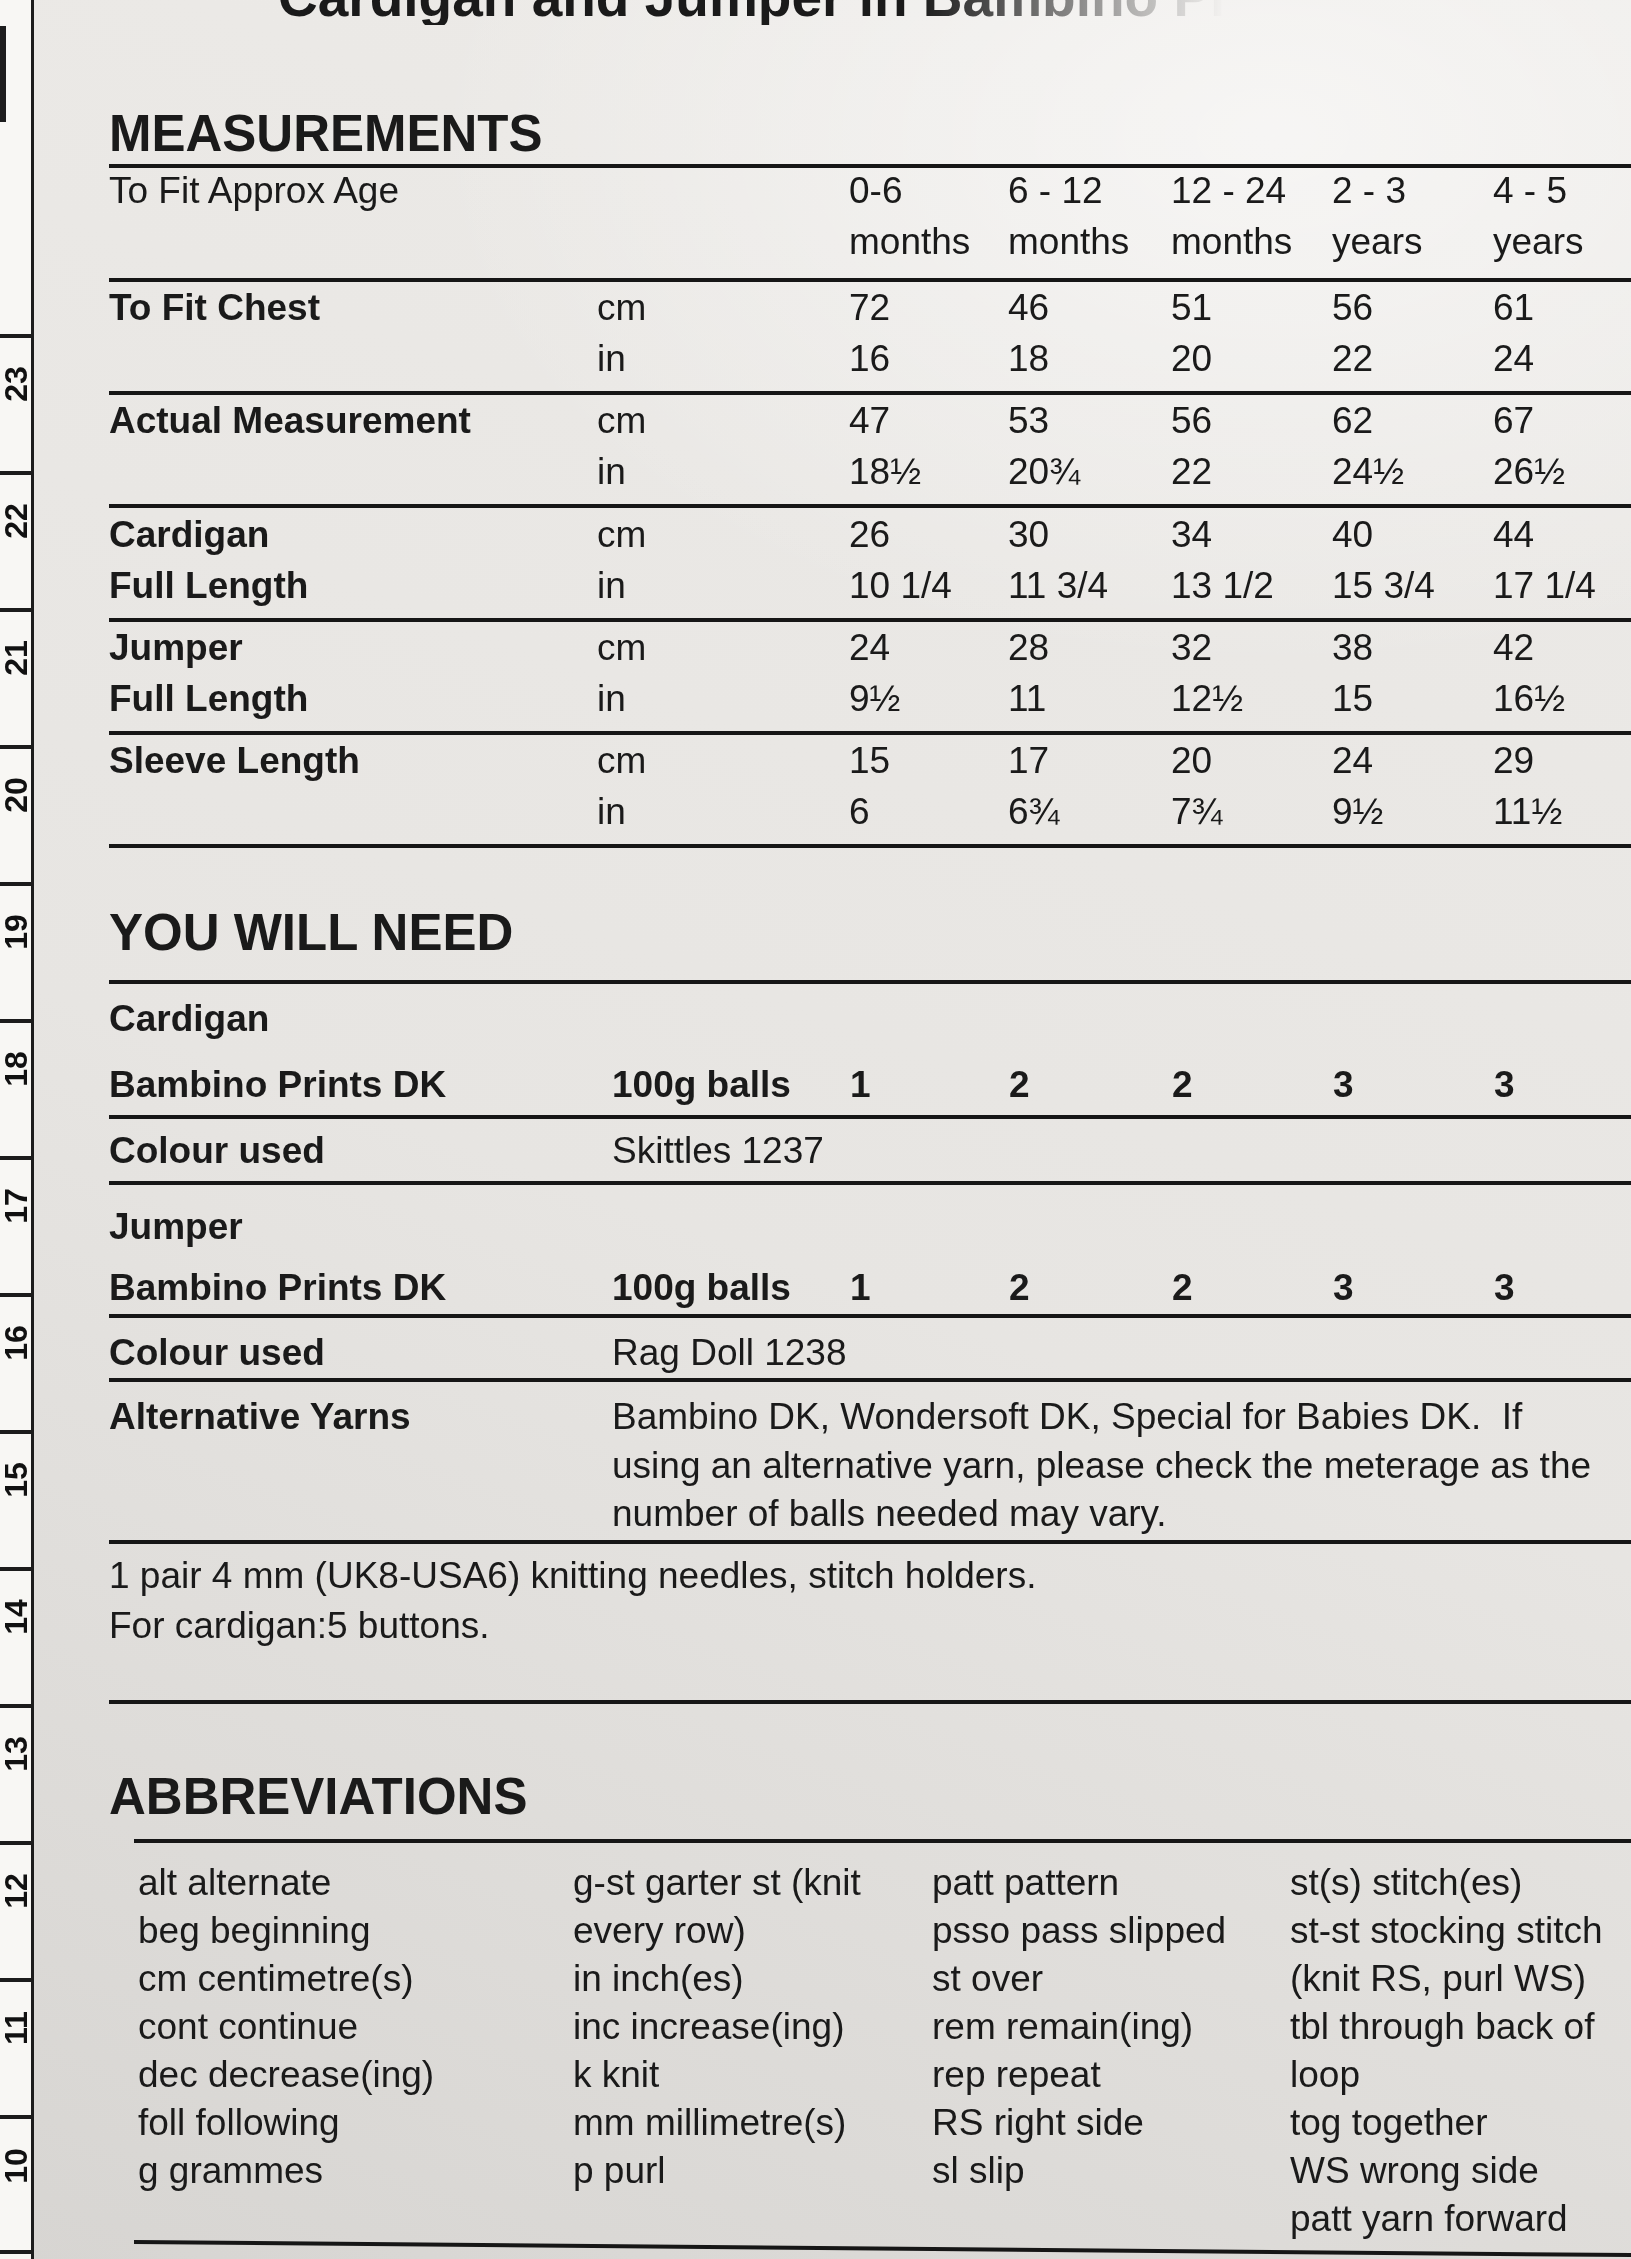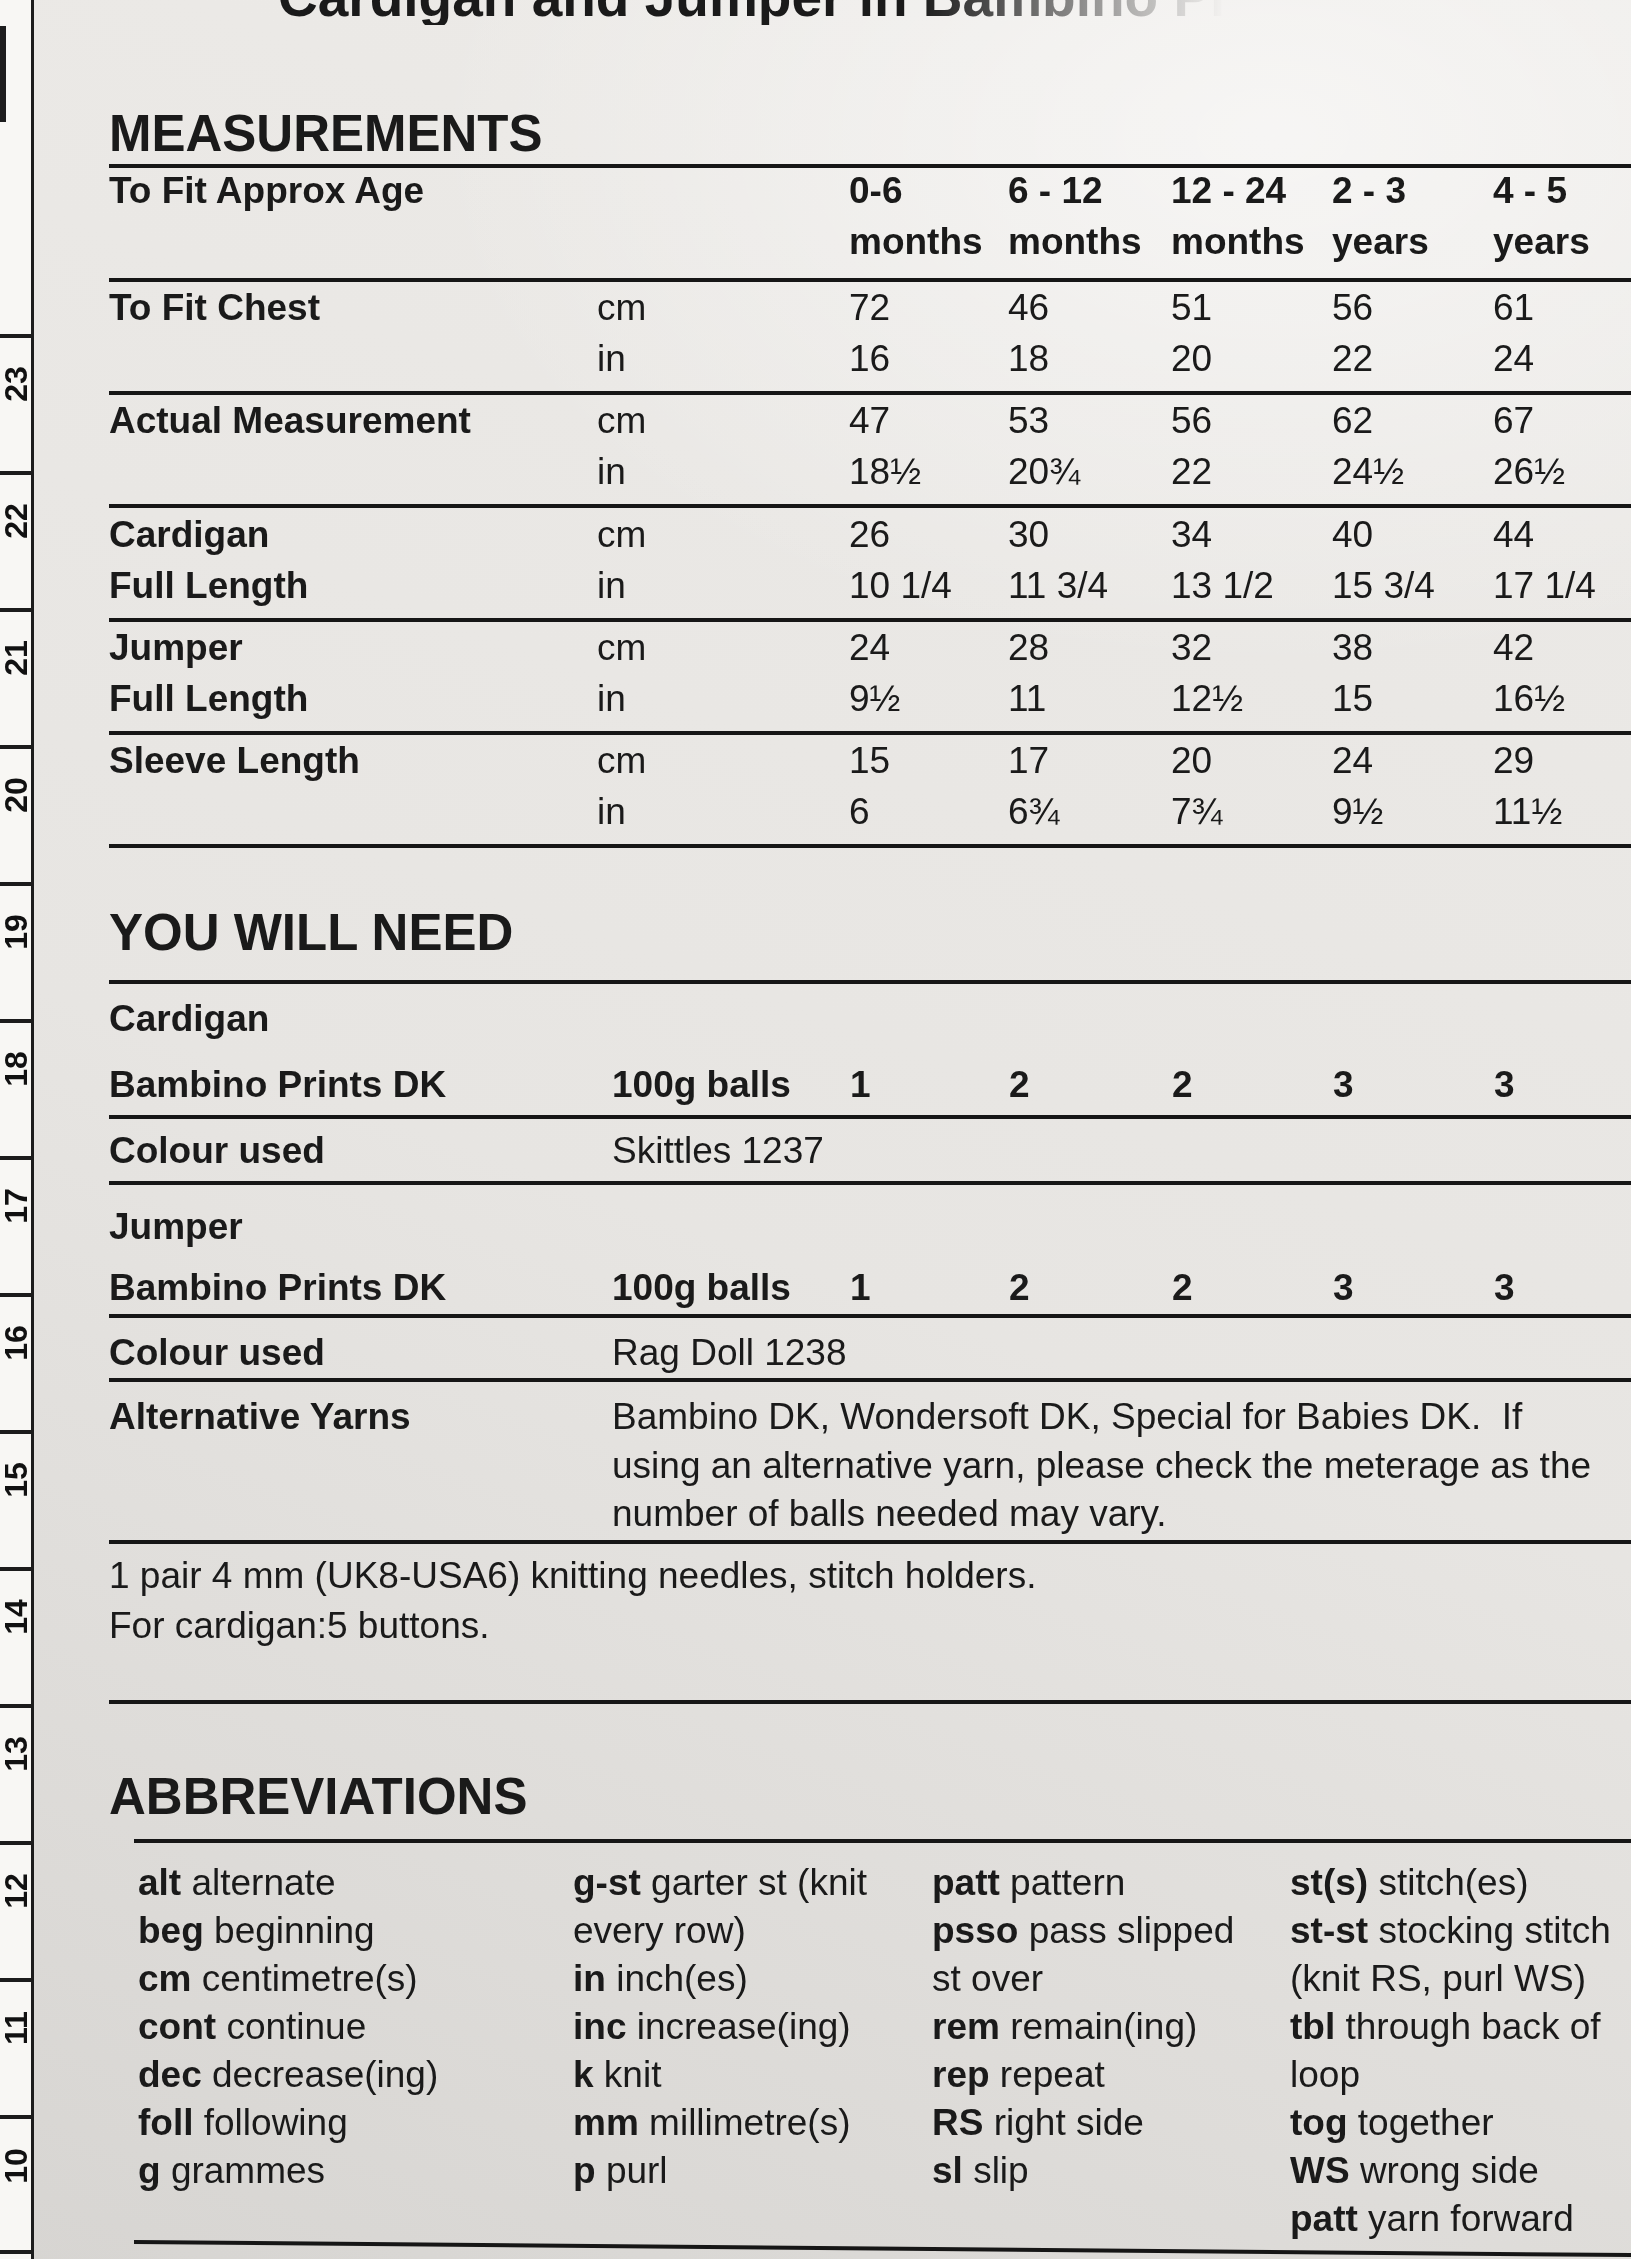--- a/index.html
+++ b/index.html
@@ -32,29 +32,29 @@
   .heading{position:absolute;left:0;font-size:51px;line-height:55px;font-weight:bold;white-space:nowrap;}
 
   .mgroup{position:absolute;left:0;width:1537px;display:grid;
           grid-template-columns:488px 252px 159px 163px 161px 161px 154px;
           grid-auto-rows:51px;font-size:37px;line-height:46px;white-space:nowrap;}
   .ngroup{position:absolute;left:0;width:1537px;display:grid;
           grid-template-columns:503px 238px 159px 163px 161px 161px 154px;
           grid-auto-rows:51px;font-size:37px;line-height:46px;white-space:nowrap;font-weight:bold;}
   .cell{overflow:visible;}
   .lbl{font-weight:bold;}
-  .bold-all .cell{font-weight:bold;}
+  .bold-all .cell{font-weight:normal;}
 
   .abs{position:absolute;font-size:37px;line-height:46px;white-space:nowrap;}
   .b{font-weight:bold;}
   .alt-line{white-space:pre;}
 
   .ab-col{position:absolute;top:1859px;font-size:37px;}
   .ab-line{line-height:48px;white-space:nowrap;}
-  .ab-line b{font-weight:bold;}
+  .ab-line b{font-weight:normal;}
 
   .rule-skew{transform:rotate(0.5deg);transform-origin:left center;}
 </style>
 </head>
 <body>
 
 <div class="page">
 
   <div class="ruler">
     <div class="rtick" style="top:334px"></div>

